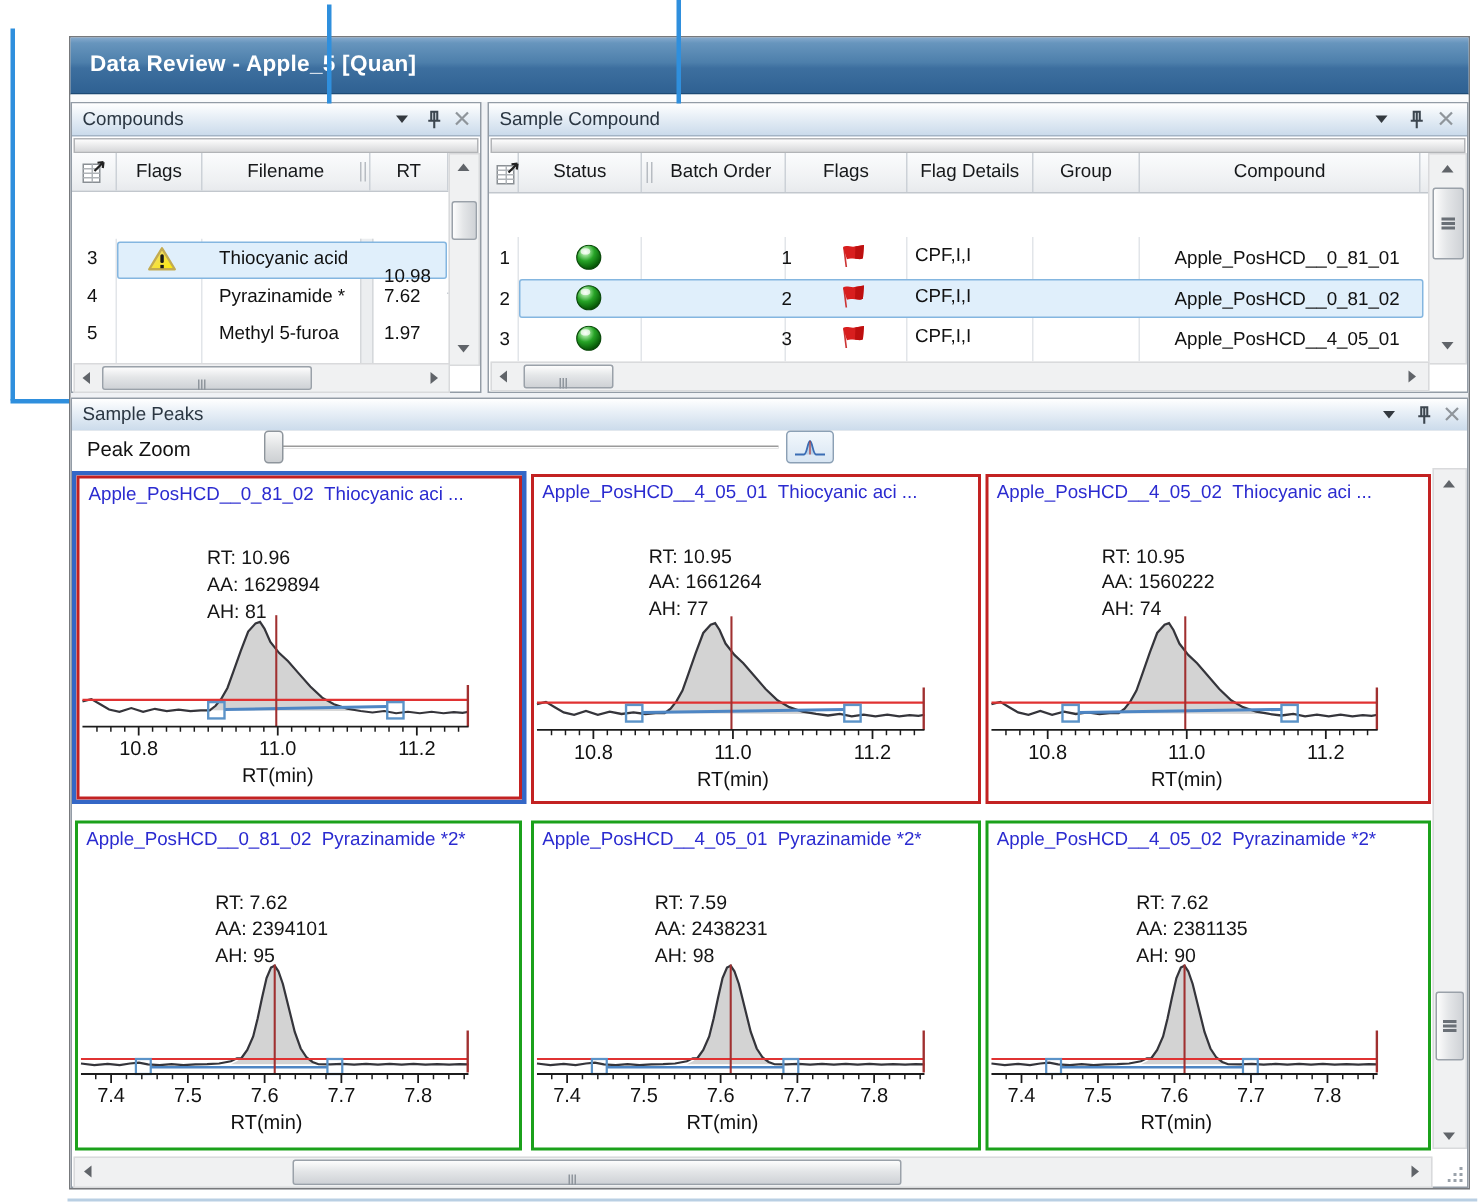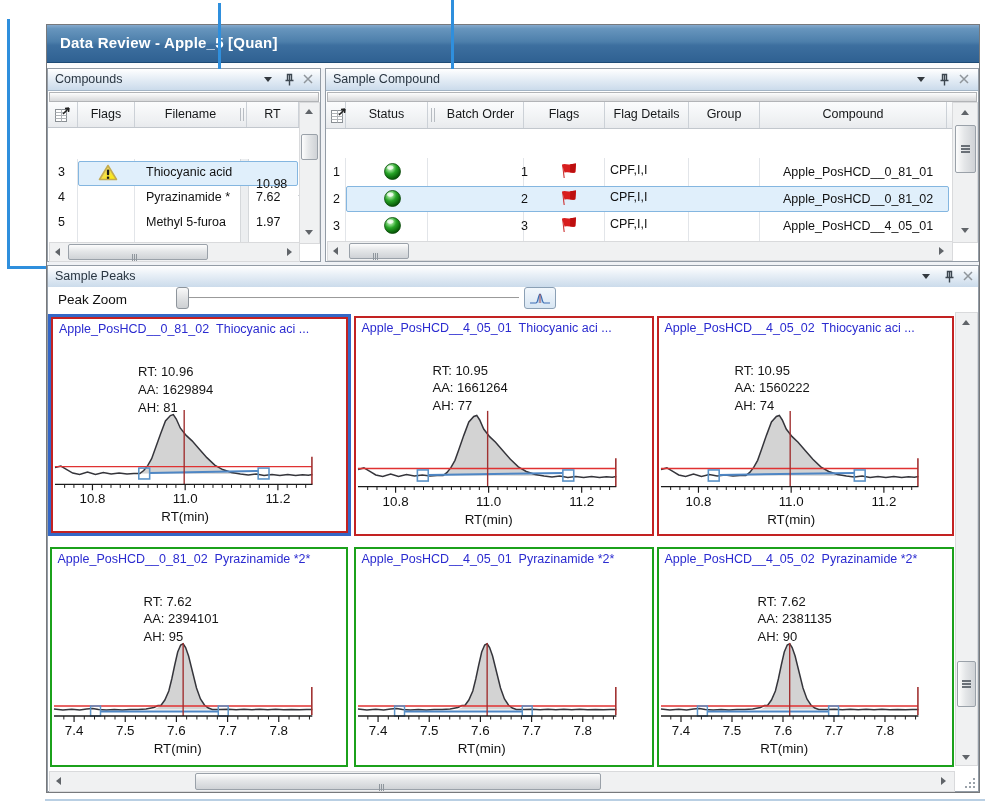--- a/index.html
+++ b/index.html
@@ -425,20 +425,23 @@
           <path d="M11.96 167 v3.5 M32.64 167 v3.5 M42.98 167 v3.5 M53.32 167 v3.5 M63.66 167 v3.5 M84.34 167 v3.5 M94.68 167 v3.5 M105.02 167 v3.5 M115.36 167 v3.5 M136.04 167 v3.5 M146.38 167 v3.5 M156.72 167 v3.5 M167.06 167 v3.5 M187.74 167 v3.5 M198.08 167 v3.5 M208.42 167 v3.5 M218.76 167 v3.5 M239.44 167 v3.5 M249.78 167 v3.5 M260.12 167 v3.5" stroke="#1c1c1c" stroke-width="1"></path>
           <path d="M22.3 167 v6 M74 167 v6 M125.7 167 v6 M177.4 167 v6 M229.1 167 v6" stroke="#1c1c1c" stroke-width="1.2"></path>
           <text x="22.3" y="186" font-size="13.5" fill="#111" text-anchor="middle" font-family="Liberation Sans">7.4</text>
           <text x="74" y="186" font-size="13.5" fill="#111" text-anchor="middle" font-family="Liberation Sans">7.5</text>
           <text x="125.7" y="186" font-size="13.5" fill="#111" text-anchor="middle" font-family="Liberation Sans">7.6</text>
           <text x="177.4" y="186" font-size="13.5" fill="#111" text-anchor="middle" font-family="Liberation Sans">7.7</text>
           <text x="229.1" y="186" font-size="13.5" fill="#111" text-anchor="middle" font-family="Liberation Sans">7.8</text>
           <text x="127" y="204" font-size="13.5" fill="#111" text-anchor="middle" font-family="Liberation Sans">RT(min)</text>
         </svg>
       <div class="pktitle">Apple_PosHCD__4_05_01&nbsp;&nbsp;Pyrazinamide *2*</div>
+      <div class="ann" style="left:81px;top:44px;">RT: 7.59
+AA: 2438231
+AH: 98</div>
     </div>
 
     <div class="pkcell" style="left:608.5px;top:280.5px;width:293px;height:216px;border:2px solid #1ba11b;">
       <svg class="abs" style="left:0px;top:0px;" width="289" height="208" viewBox="0 0 293 208" preserveAspectRatio="none">
           <path d="M103 160.5 L107 158.5 L110 156.5 L114 151 L118 142 L121 130 L124 116 L127 103 L130 96 L132.5 94.8 L135 98.5 L138 107 L142 123 L146 139 L150 150 L154 156 L158 159 L162 160.5 Z" fill="#d3d3d3"></path>
           <path d="M2 160 L11 161 L20 160.3 L28 161 L35 160 L41 159.4 L47 160.6 L55 161 L63 160.4 L71 161 L79 160.6 L87 160.4 L95 160 L103 158.5 L107 156.5 L110 156.5 L114 151 L118 142 L121 130 L124 116 L127 103 L130 96 L132.5 94.8 L135 98.5 L138 107 L142 123 L146 139 L150 150 L154 156 L158 159 L162 160.5 L170 160.6 L178 160.2 L186 160.8 L194 160.3 L202 160.7 L210 160.3 L218 160.7 L226 160.3 L234 160.7 L242 160.4 L250 160.7 L257 160.4 L263 160.6" fill="none" stroke="#35353b" stroke-width="1.5"></path>
           <path d="M49 162.5 L172 162.5" stroke="#4e86c4" stroke-width="1.8" fill="none"></path>
           <path d="M2 157 L262.5 157" stroke="#e03232" stroke-width="1.4" fill="none"></path>
           <path d="M132.5 94 L132.5 167" stroke="#a03030" stroke-width="1.4" fill="none"></path>
           <path d="M262.5 138 L262.5 166" stroke="#a03030" stroke-width="1.6" fill="none"></path>

